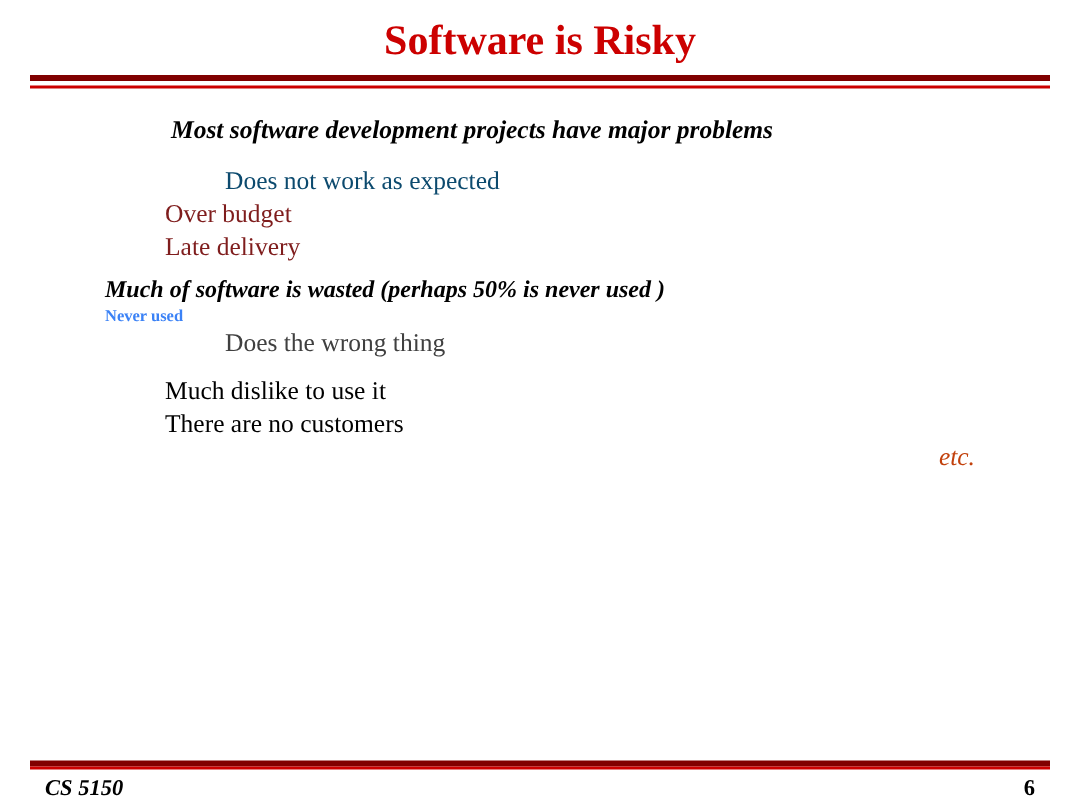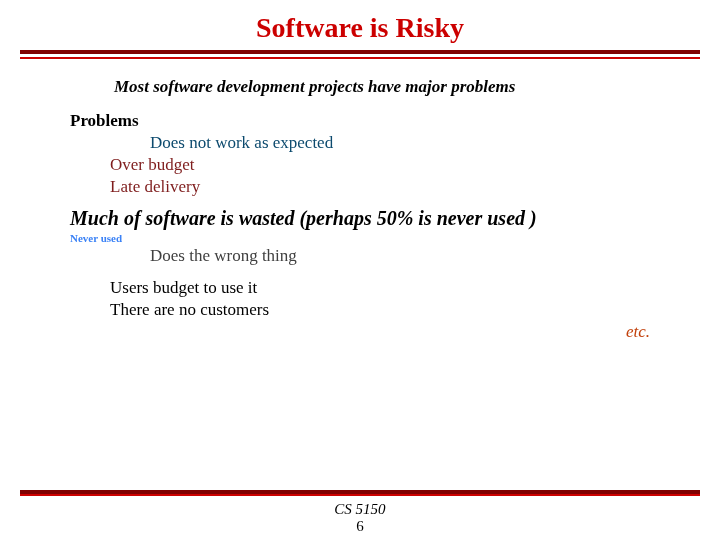--- a/index.html
+++ b/index.html
@@ -81,21 +81,21 @@
     }
 
     .indent-0 {
       padding-left: 40px;
       font-size: 17px;
       color: #7f1d1d;
       margin-bottom: 2px;
     }
 
     .italic-bold-line {
-      font-size: 20px;
+      font-size: 16px;
       font-style: italic;
       font-weight: bold;
       color: #000000;
       margin-top: 8px;
       margin-bottom: 2px;
     }
 
     .never-used {
       font-size: 11px;
       font-weight: bold;
@@ -133,24 +133,25 @@
     }
 
     .footer-border-top2 {
       margin: 3px 20px 0 20px;
       border: none;
       border-top: 4px solid #800000;
     }
 
     .footer-content {
       display: flex;
-      flex-direction: column;
+      flex-direction: row;
       justify-content: space-between;
       align-items: center;
       padding: 5px 30px 5px 30px;
+      font-weight: bold;
     }
 
     .footer-left {
       font-size: 15px;
       font-style: italic;
       color: #000000;
     }
 
     .footer-right {
       font-size: 15px;
@@ -166,30 +167,29 @@
     <div class="slide-title">Software is Risky</div>
   </div>
 
   <hr class="top-border">
   <hr class="red-line">
 
   <div class="content-area">
 
     <div class="subtitle">Most software development projects have major problems</div>
 
-    <div class="section-heading">Problems</div>
     <div class="indent-1">Does not work as expected</div>
     <div class="indent-0">Over budget</div>
     <div class="indent-0">Late delivery</div>
 
     <div class="italic-bold-line">Much of software is wasted (perhaps 50% is never used )</div>
 
     <div class="never-used">Never used</div>
     <div class="indent-1-plain">Does the wrong thing</div>
-    <div class="indent-0-plain">Users budget to use it</div>
+    <div class="indent-0-plain">Much dislike to use it</div>
     <div class="indent-0-plain">There are no customers</div>
     <div class="etc-line">etc.</div>
 
   </div>
 
   <hr class="footer-border-top2">
   <hr class="footer-border-top">
 
   <div class="footer-content">
     <div class="footer-left">CS 5150</div>

